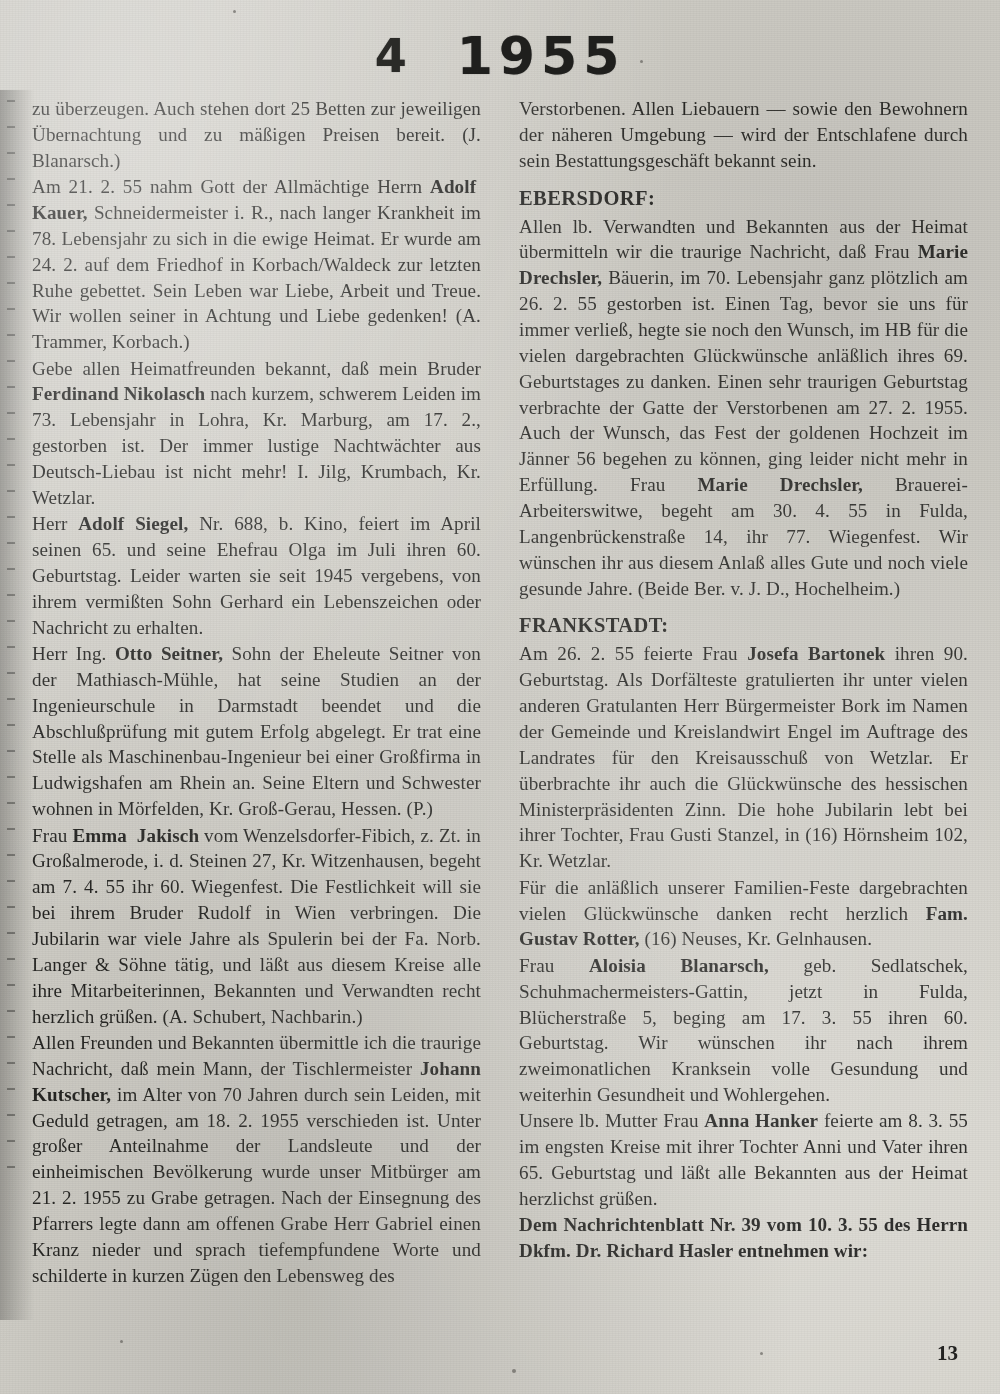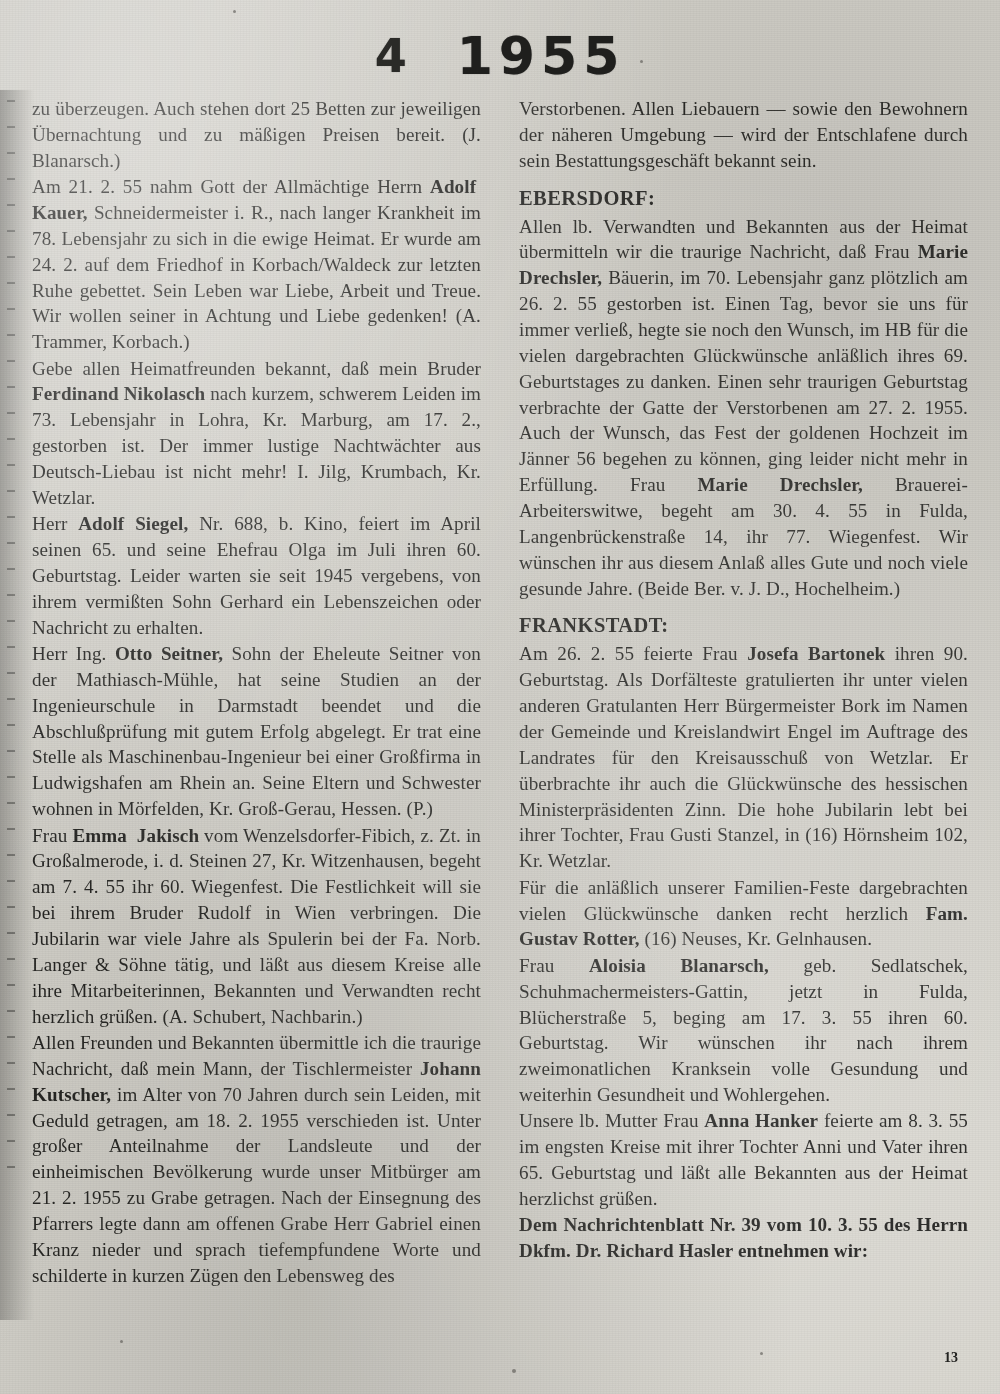--- a/index.html
+++ b/index.html
@@ -133,21 +133,21 @@
     background: #3a3a36;
     margin-bottom: 24px;
     margin-left: 3px;
   }
 
   .page-number {
     position: absolute;
     right: 42px;
     bottom: 28px;
     font-family: "Liberation Serif", serif;
-    font-size: 14px;
+    font-size: 21px;
     font-weight: bold;
     color: #232321;
     z-index: 6;
   }
 
   
   .speck {
     position: absolute;
     border-radius: 50%;
     background: rgba(60,58,54,0.5);

